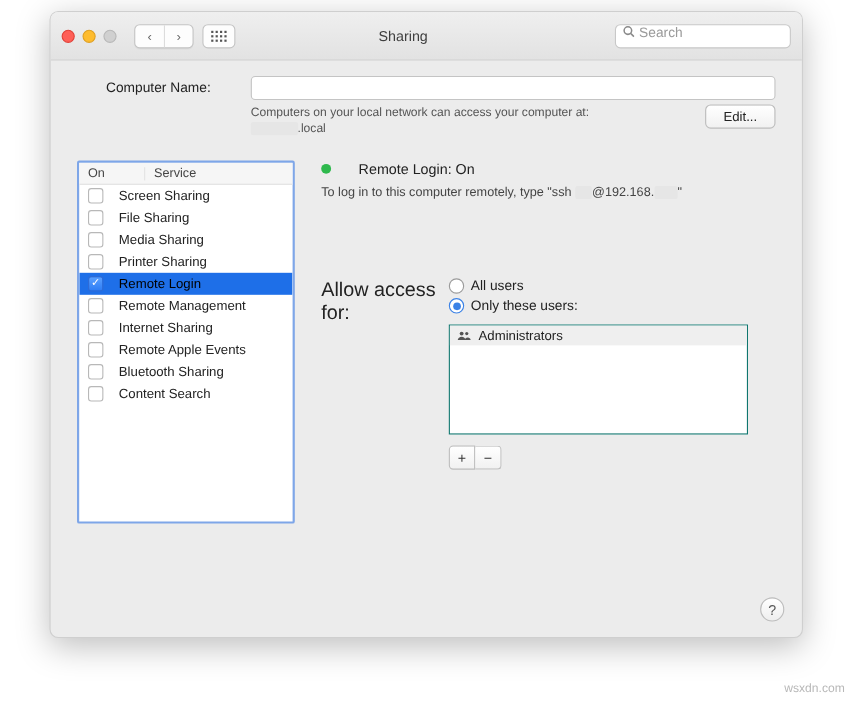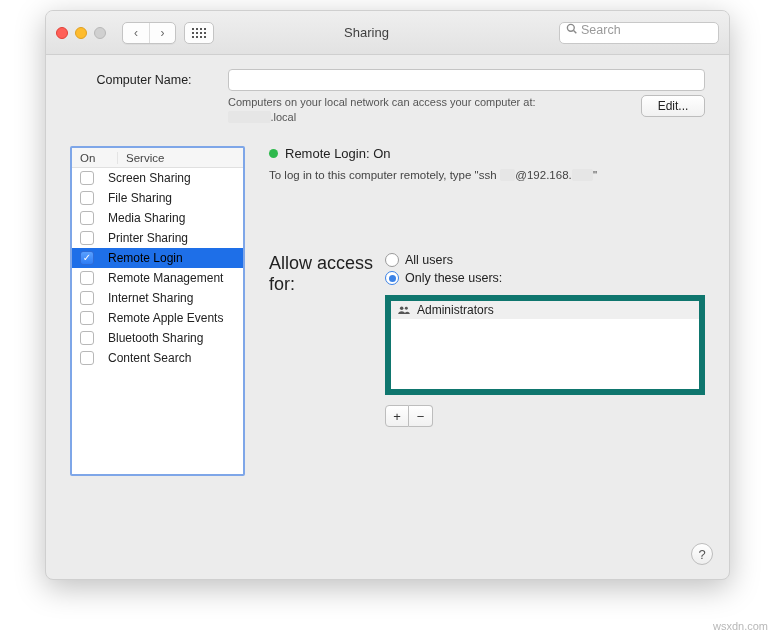--- a/index.html
+++ b/index.html
@@ -112,21 +112,21 @@
       display: flex; flex-direction: column;
       overflow: hidden;
     }
     .svc-head {
       display: flex;
       background: #f6f6f6;
       border-bottom: 1px solid #e0e0e0;
       font-size: 11.5px; color: #444;
       height: 20px; align-items: center;
     }
-    .svc-head .col-on { width: 46px; padding-left: 8px; border-right: 1px solid #e4e4e4; }
+    .svc-head .col-on { width: 60px; padding-left: 8px; border-right: 1px solid #e4e4e4; }
     .svc-head .col-svc { padding-left: 8px; }
     .svc-list { flex: 1; overflow: auto; }
     .svc-item {
       display: flex; align-items: center;
       height: 20px;
       padding-left: 8px;
       font-size: 12px;
       color: #222;
     }
     .svc-item .cb {
@@ -139,35 +139,35 @@
     }
     .svc-item.sel { background: #1e6fe8; color: #000000; }
     .svc-item.sel .cb {
       background: linear-gradient(#5aa0ff, #2e7df5);
       border-color: #2e6bd6;
     }
     .svc-item.sel .cb::after {
       content: "✓"; color: #fff; font-size: 10px; line-height: 10px;
     }
     .detail { flex: 1; }
-    .status-line { display: flex; align-items: center; gap: 7px; font-size: 13px; }
+    .status-line { display: flex; align-items: center; gap: 25px; font-size: 13px; }
     .dot { width: 9px; height: 9px; border-radius: 50%; background: #2fb94d; }
     .login-hint { font-size: 11.5px; color: #444; margin-top: 8px; }
     .access { margin-top: 72px; display: flex; gap: 8px; }
     .access-label { width: 108px; text-align: left; font-size: 18px; }
     .radios { display: flex; flex-direction: column; gap: 4px; }
     .radio-row { display: flex; align-items: center; gap: 6px; font-size: 12.5px; }
     .radio { width: 14px; height: 14px; border: 1px solid #9a9a9a; border-radius: 50%; background: #fff; display: flex; align-items: center; justify-content: center; }
     .radio.sel { border-color: #3b82e6; }
     .radio.sel::after { content: ""; width: 7px; height: 7px; border-radius: 50%; background: #3b82e6; }
     .user-box {
       margin-top: 6px;
-      width: 320px; height: 100px;
-      background: #fff;
-      border: 6px solid #0f766e;
+      width: 272px; height: 100px;
+      background: #fff;
+      border: 1px solid #0f766e;
     }
     .user-row {
       display: flex; align-items: center; gap: 6px;
       height: 18px; background: #efefef;
       padding-left: 6px; font-size: 12px;
     }
     .user-row svg { width: 14px; height: 12px; fill: #555; }
     .pm-group { display: flex; margin-top: 6px; }
     .pm-btn {
       width: 24px; height: 22px;

